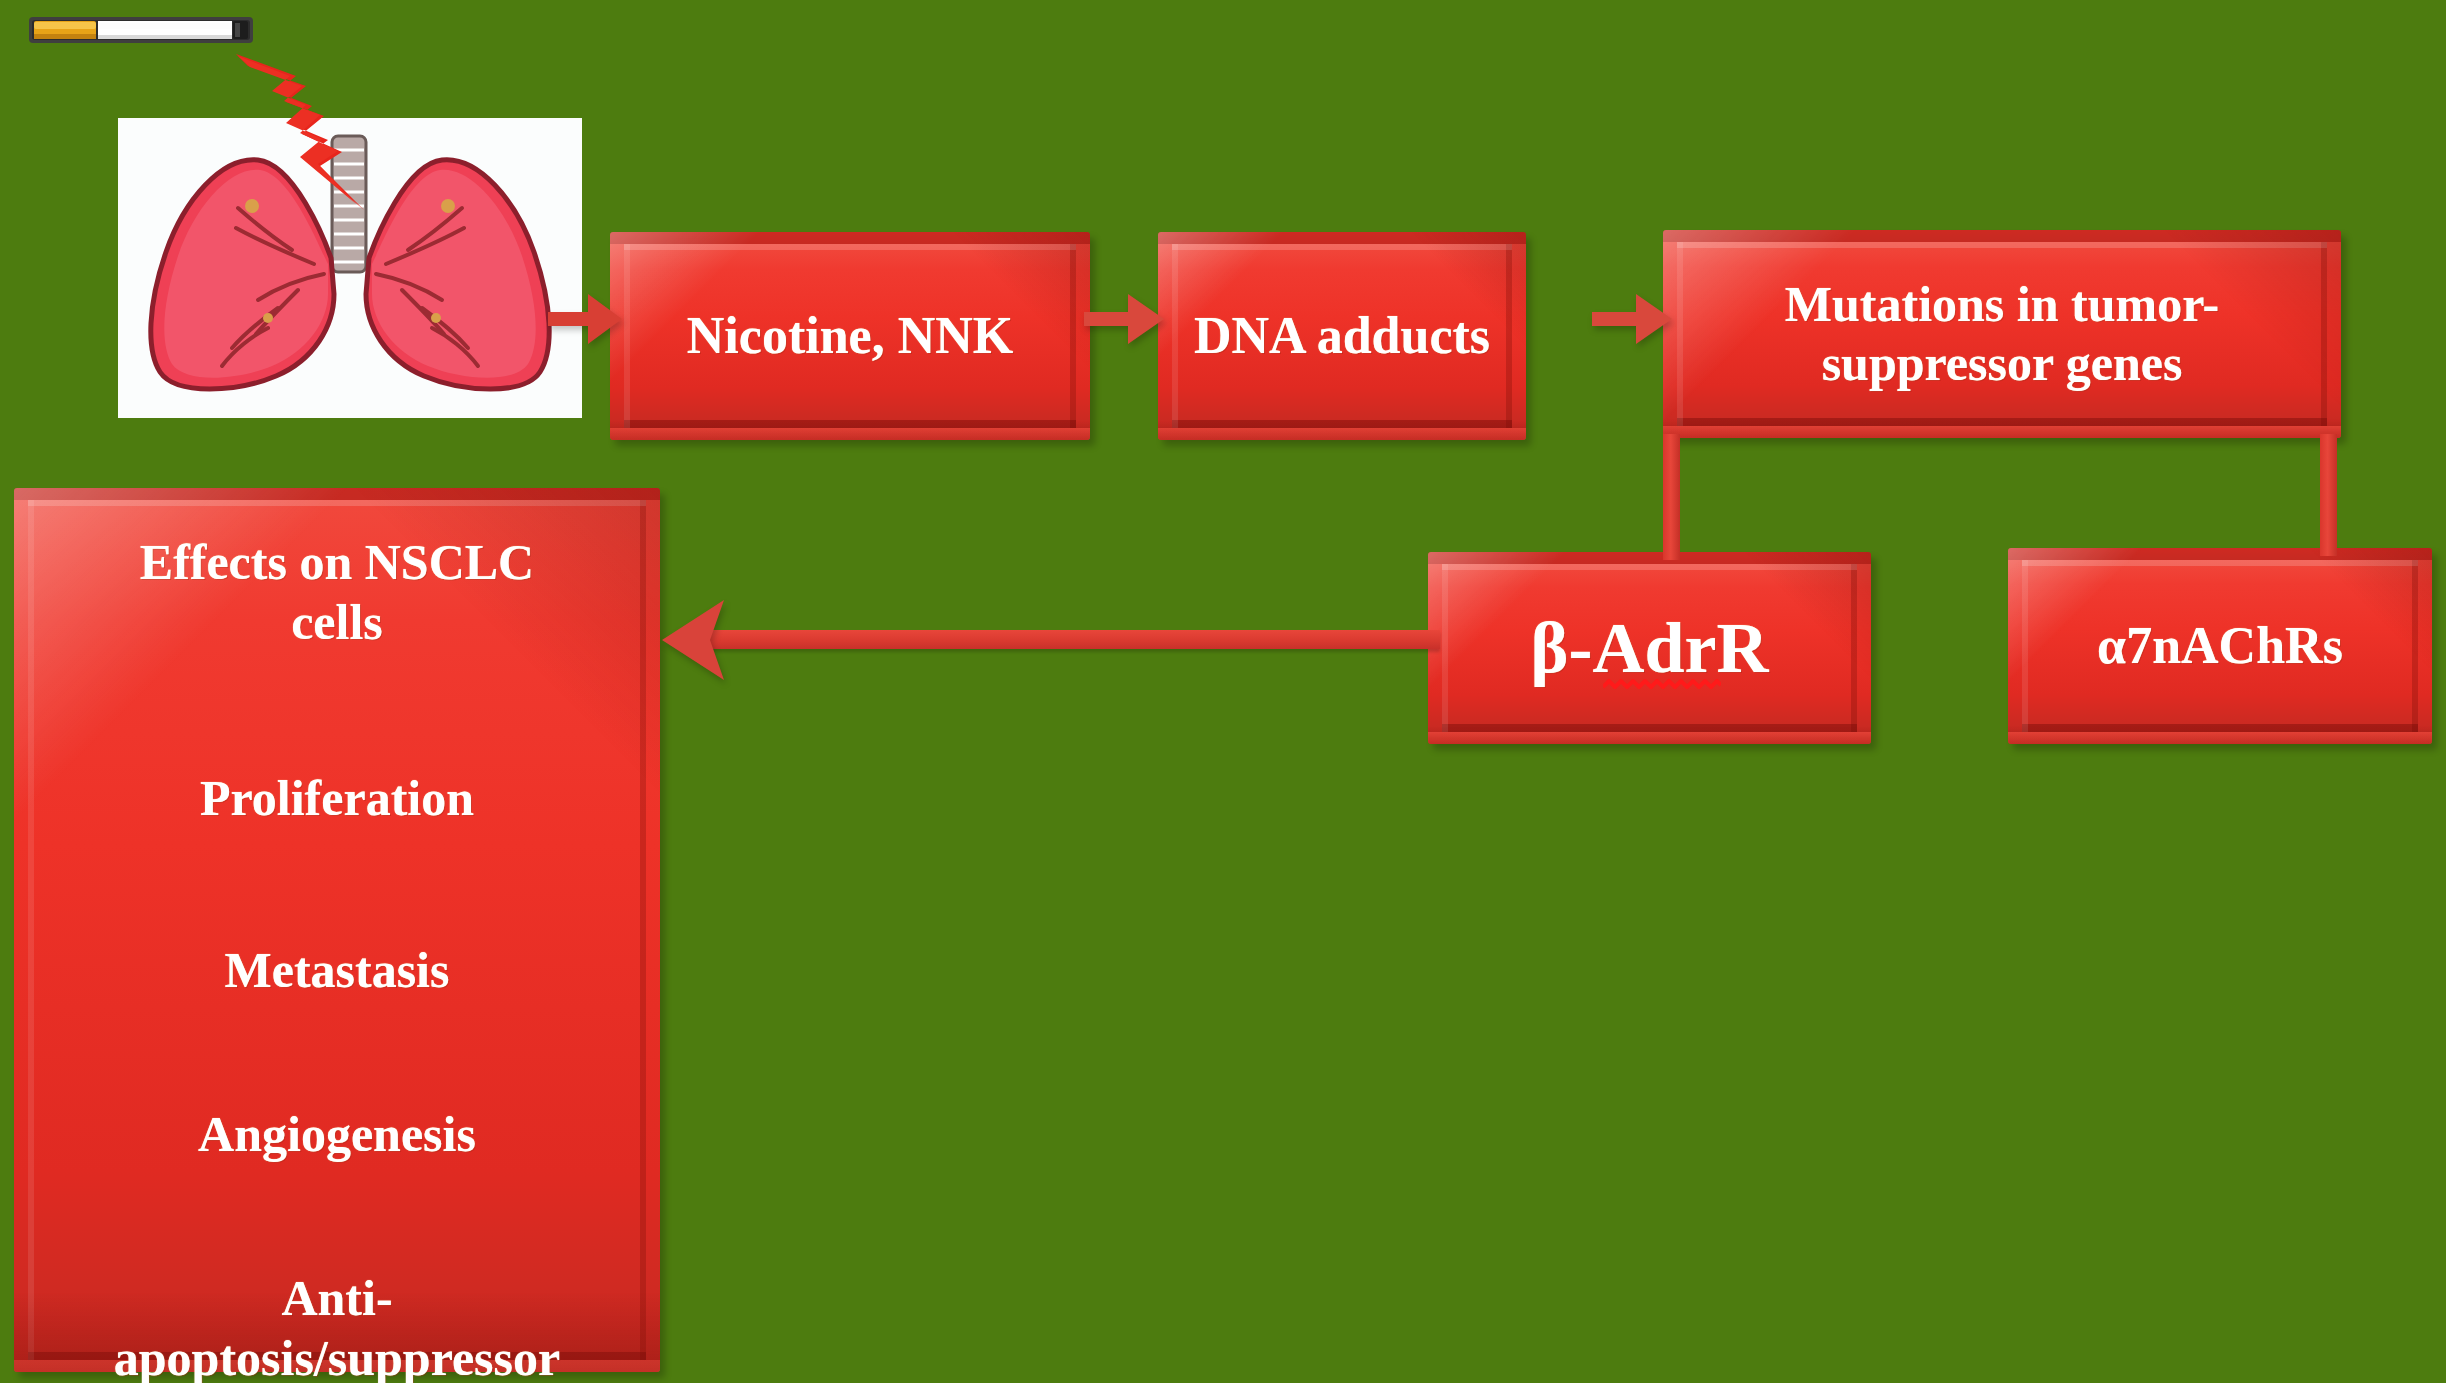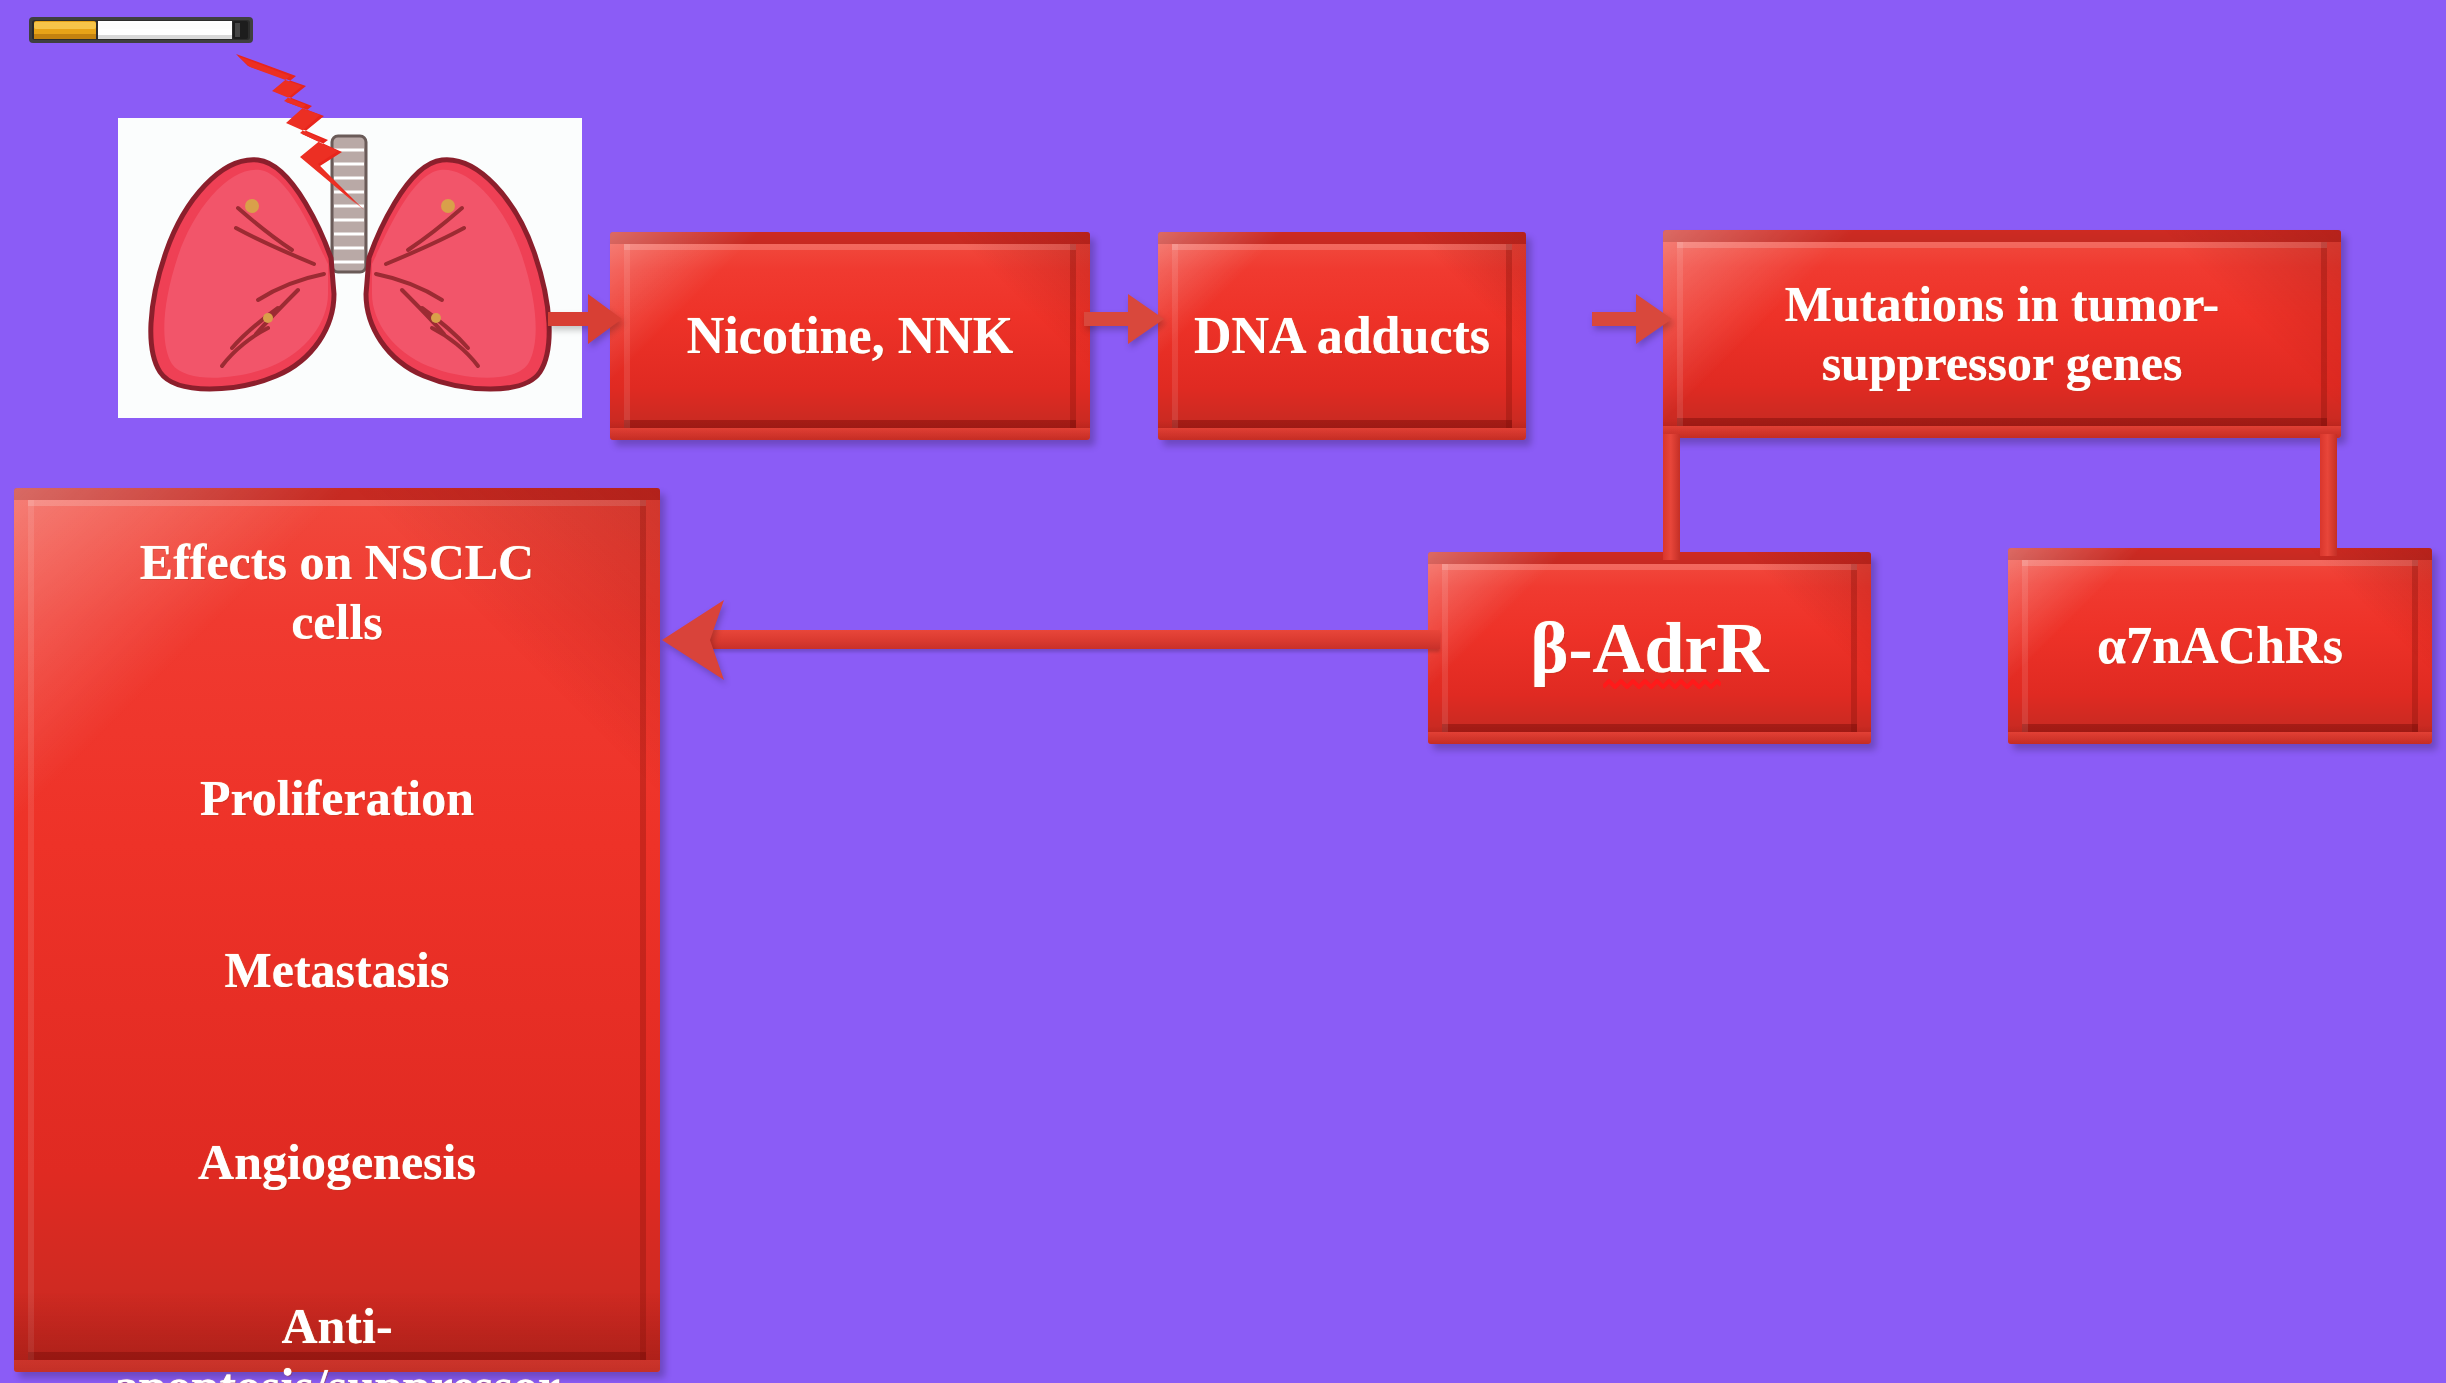--- a/index.html
+++ b/index.html
@@ -7,21 +7,21 @@
     padding: 0;
     background: #ffffff;
   }
   body {
     font-family: "Liberation Serif", "DejaVu Serif", serif;
   }
   #canvas {
     position: relative;
     width: 2446px;
     height: 1383px;
-    background: #8b5cf6;
+    background: #4d7c0f;
     overflow: hidden;
   }
 
   
   .box {
     position: absolute;
     box-sizing: border-box;
     background:
       linear-gradient(to bottom,
         #f1483c 0%,
@@ -101,21 +101,21 @@
     font-weight: bold;
     font-size: 50px;
     line-height: 1.2;
     text-align: center;
     text-shadow: 0 0 1px #ffd9a0, 1px 1px 0 rgba(150,20,10,0.35);
     white-space: pre-line;
     padding: 0 24px;
   }
   #box-effects .effect-item.ei-0 { margin-bottom: 104px; }
   #box-effects .effect-item.ei-1 { margin-bottom: 100px; }
-  #box-effects .effect-item.ei-2 { margin-bottom: 120px; }
+  #box-effects .effect-item.ei-2 { margin-bottom: 92px; }
   #box-effects .effect-item.ei-3 { margin-bottom: 92px; }
 
   
   .squiggle {
     position: absolute;
     left: 1603px;
     top: 679px;
     width: 118px;
     height: 10px;
     z-index: 5;

